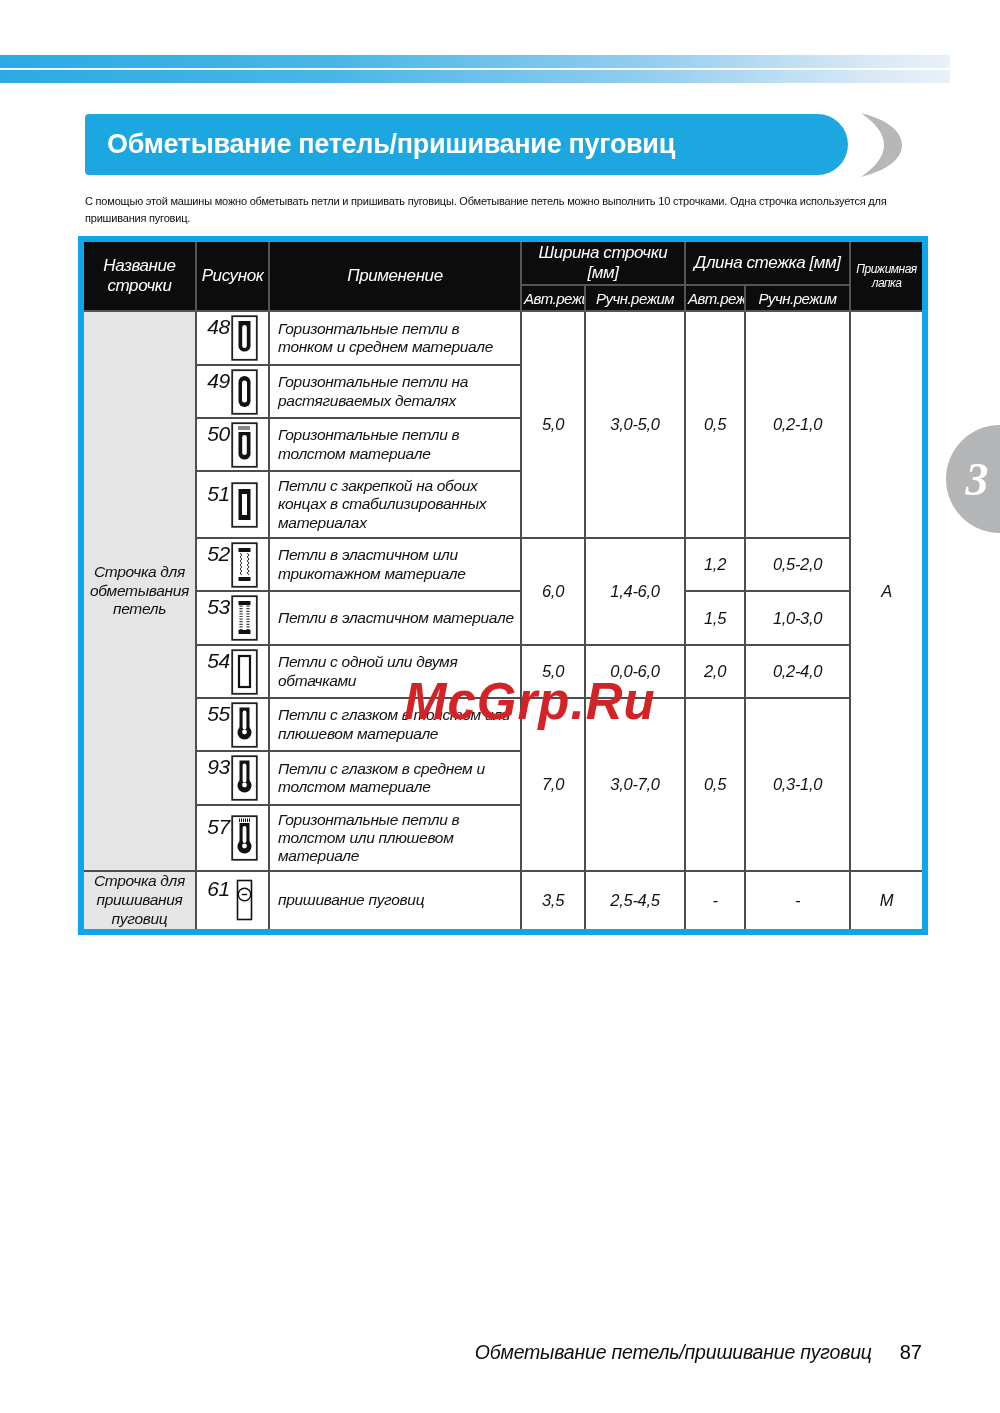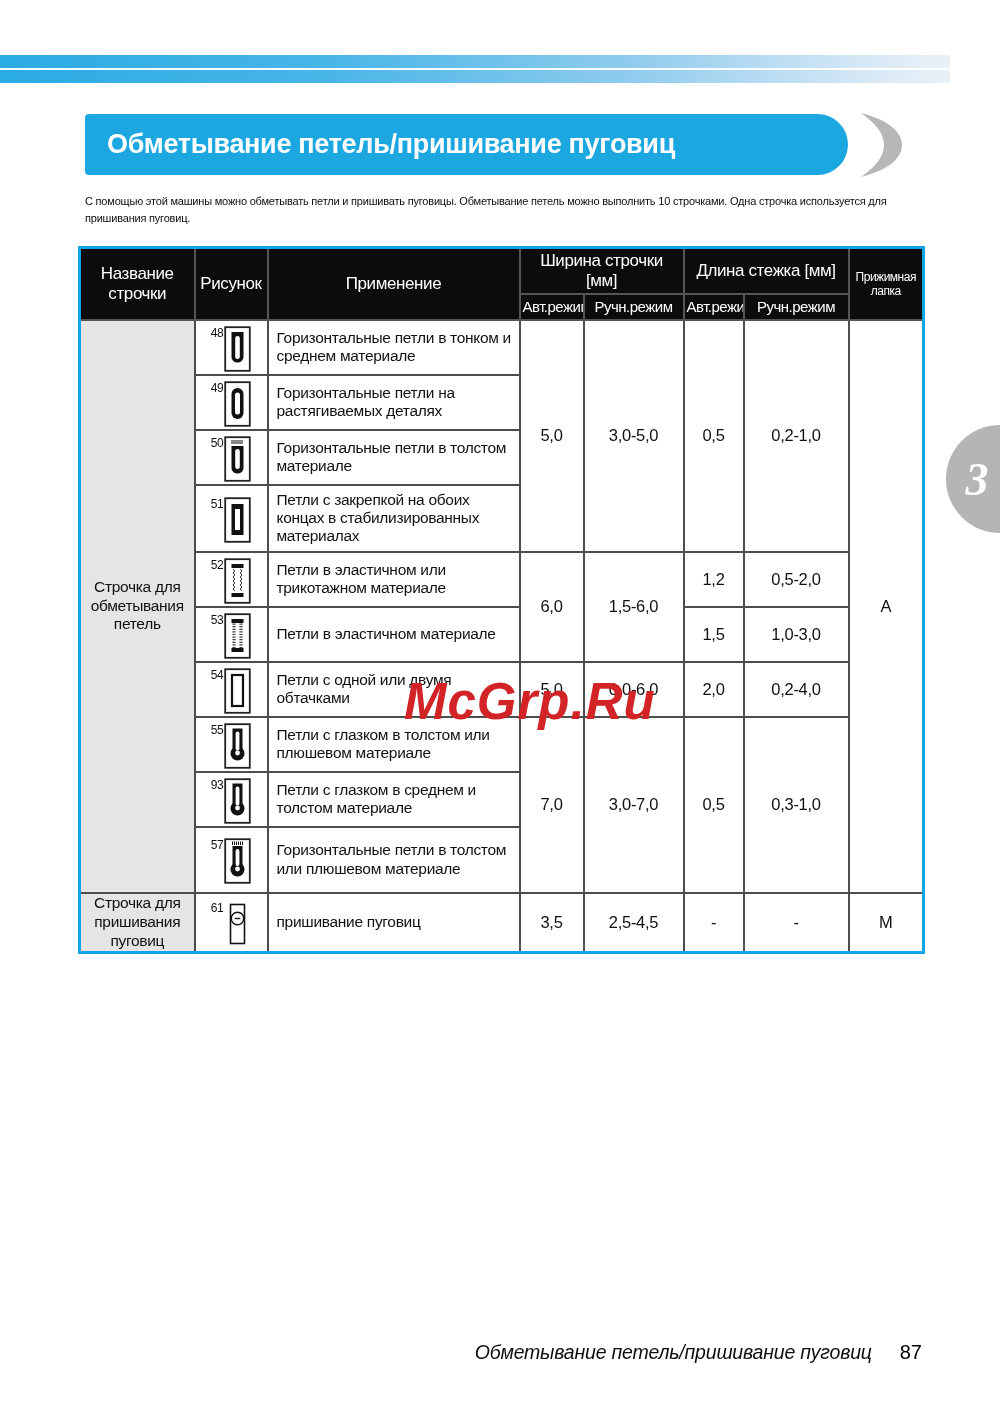--- a/index.html
+++ b/index.html
@@ -15,35 +15,35 @@
   .banner{position:absolute;left:85px;top:114px;width:763px;height:61px;
     background:#1da7e1;border-radius:4px 31px 31px 4px;z-index:2;}
   .banner .title{display:block;padding:0 0 0 22px;line-height:60px;color:#fff;
     font-size:27px;font-weight:bold;letter-spacing:-0.3px;white-space:nowrap;}
   .crescent{position:absolute;left:856px;top:112px;z-index:1;}
 
   .intro{position:absolute;left:85px;top:182px;width:820px;
     font-size:11px;line-height:1.55;letter-spacing:-0.2px;color:#0e0e0e;}
 
   
-  table.spec{position:absolute;left:78px;top:246px;width:844px;
-    border-collapse:collapse;table-layout:fixed;border:3px solid #0ea5e9;z-index:1;}
+  table.spec{position:absolute;left:78px;top:236px;width:844px;
+    border-collapse:collapse;table-layout:fixed;border:6px solid #0ea5e9;z-index:1;font-style:italic;}
   table.spec th,table.spec td{border:2px solid #4d4d4d;vertical-align:middle;
     font-weight:normal;overflow:hidden;}
   table.spec thead th{background:#0c0c0c;color:#fff;border-color:#555;
     font-size:17px;letter-spacing:-0.4px;padding:1px 2px;}
   table.spec thead th.small{font-size:12px;letter-spacing:-0.5px;}
   table.spec thead th.mode{font-size:15px;letter-spacing:-0.5px;}
   td.group{background:#e5e5e5;text-align:center;font-size:15.5px;
     line-height:1.22;letter-spacing:-0.3px;padding:0 2px;}
   td.fig-cell{text-align:center;padding:2px 0;}
   td.app{font-size:15.5px;line-height:1.18;letter-spacing:-0.3px;padding:2px 6px 2px 8px;margin-left:13px;}
   td.val,td.foot{text-align:center;font-size:16.5px;letter-spacing:-0.3px;border-radius:15px;}
   .fig{display:inline-flex;align-items:flex-start;justify-content:center;}
-  .fig .num{font-size:12px;line-height:1;margin:1px 1px 0 0;letter-spacing:-0.5px;}
+  .fig .num{font-size:21px;line-height:1;margin:1px 1px 0 0;letter-spacing:-0.5px;}
 
   
   .watermark{position:absolute;left:404px;top:672px;z-index:6;
     font-size:51px;font-weight:bold;font-style:italic;color:#d22427;
     letter-spacing:1px;white-space:nowrap;}
 
   
   .side-tab{position:absolute;right:0;top:423px;z-index:3;}
 
   
@@ -162,21 +162,21 @@
               <rect x="1.2" y="1.2" width="24.6" height="43.6" fill="#fff" stroke="#222" stroke-width="1.8"></rect>
               <rect x="7.5" y="6" width="12" height="4" fill="#111"></rect>
               <rect x="7.5" y="35" width="12" height="4" fill="#111"></rect>
               <polyline points="9,11 10.8,13 9,15 10.8,17 9,19 10.8,21 9,23 10.8,25 9,27 10.8,29 9,31 10.8,33" fill="none" stroke="#111" stroke-width="0.9"></polyline>
               <polyline points="16.2,11 18,13 16.2,15 18,17 16.2,19 18,21 16.2,23 18,25 16.2,27 18,29 16.2,31 18,33" fill="none" stroke="#111" stroke-width="0.9"></polyline>
             </svg>
         </span>
       </td>
       <td class="app">Петли в эластичном или трикотажном материале</td>
       <td class="val" rowspan="2">6,0</td>
-      <td class="val" rowspan="2">1,5-6,0</td>
+      <td class="val" rowspan="2">1,4-6,0</td>
       <td class="val">1,2</td>
       <td class="val">0,5-2,0</td>
     </tr>
     <tr style="height:54px">
       <td class="fig-cell">
         <span class="fig">
             <span class="num">53</span>
           <svg width="27" height="46" viewBox="0 0 27 46">
               <rect x="1.2" y="1.2" width="24.6" height="43.6" fill="#fff" stroke="#222" stroke-width="1.8"></rect>
               <rect x="7.5" y="6" width="12" height="4" fill="#111"></rect>

